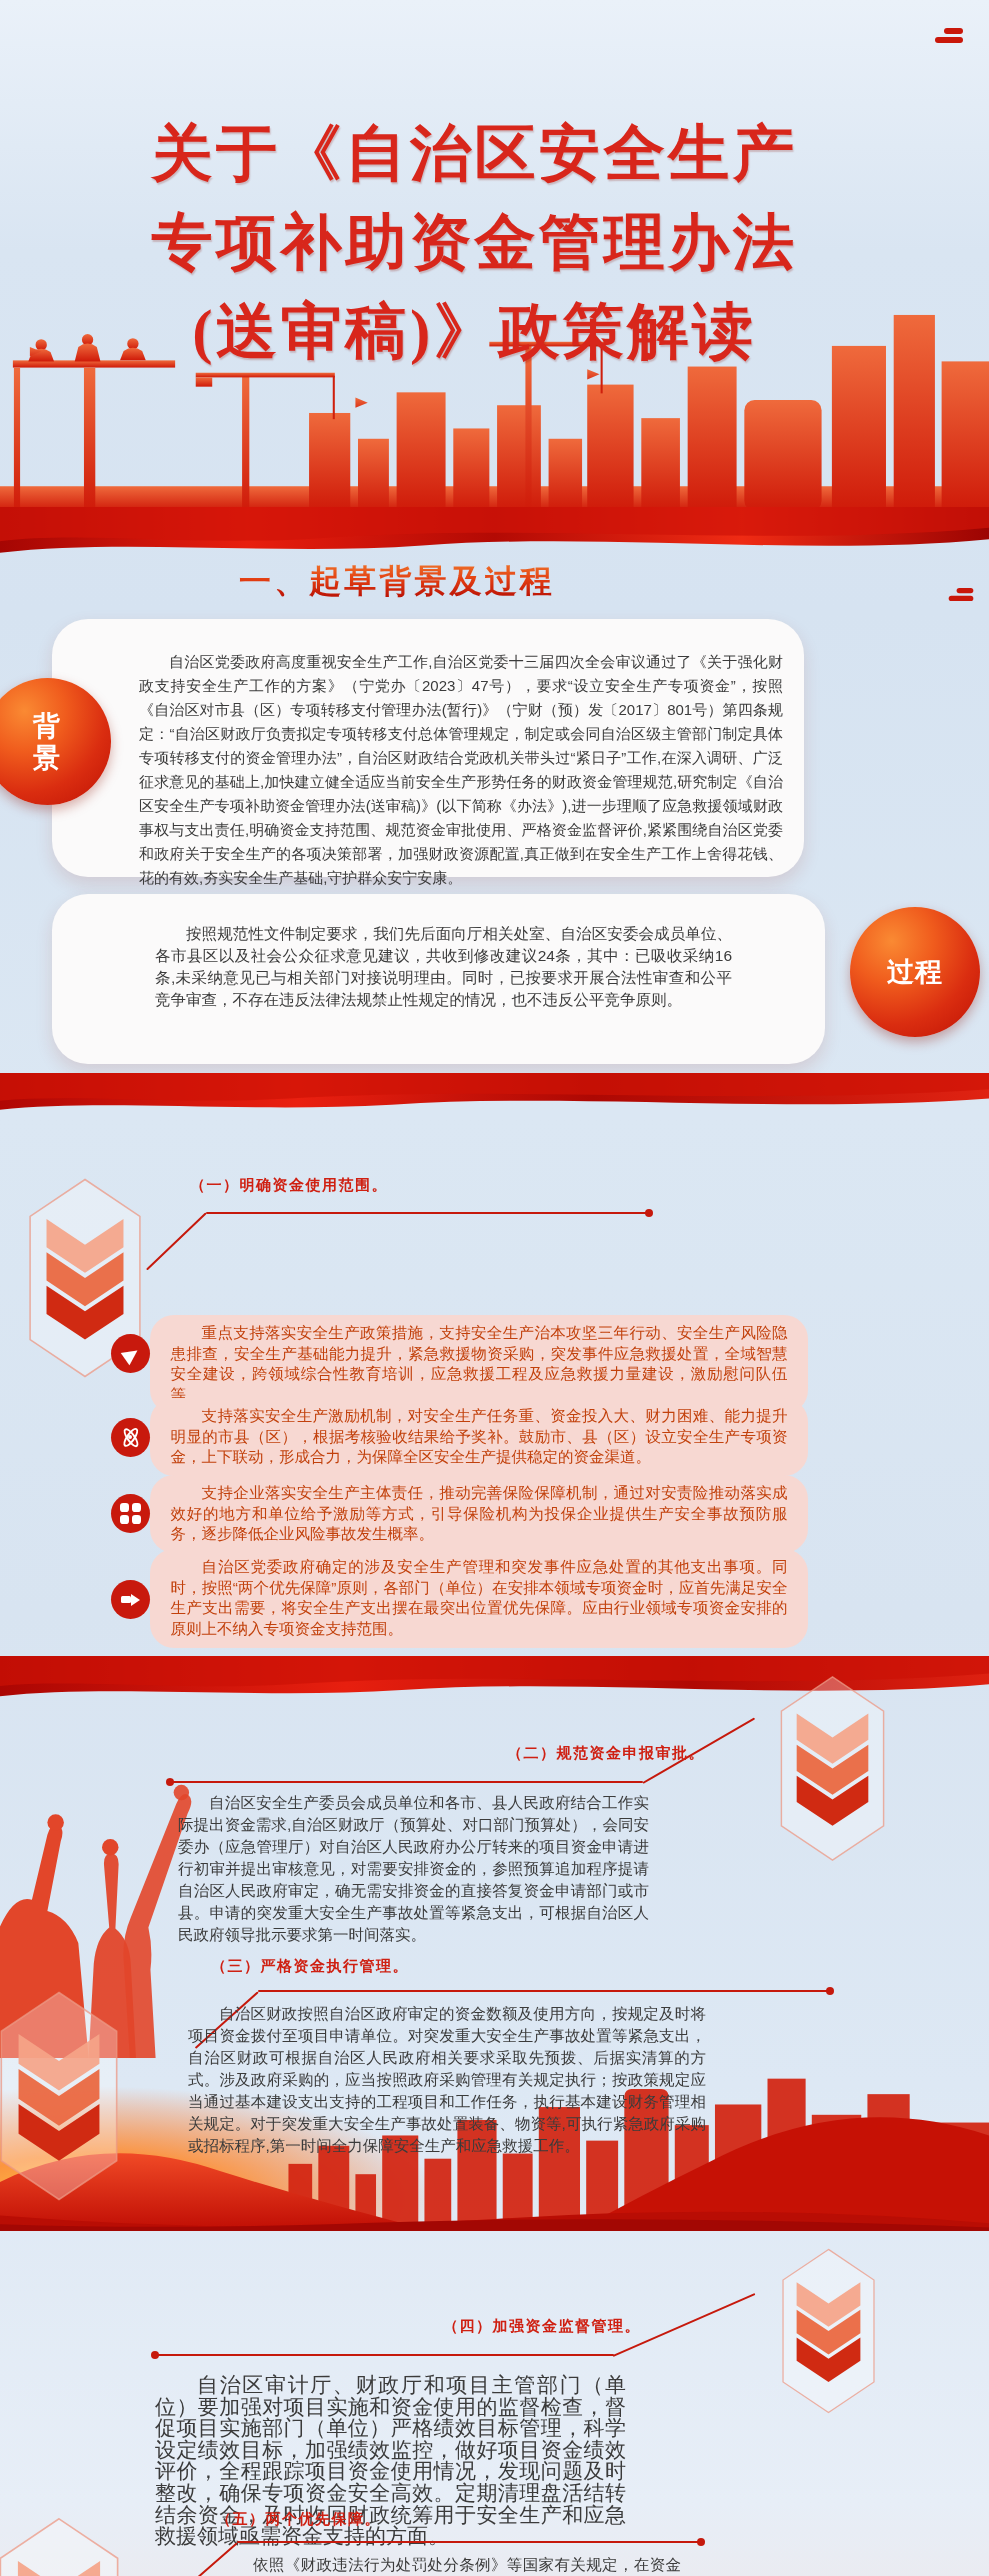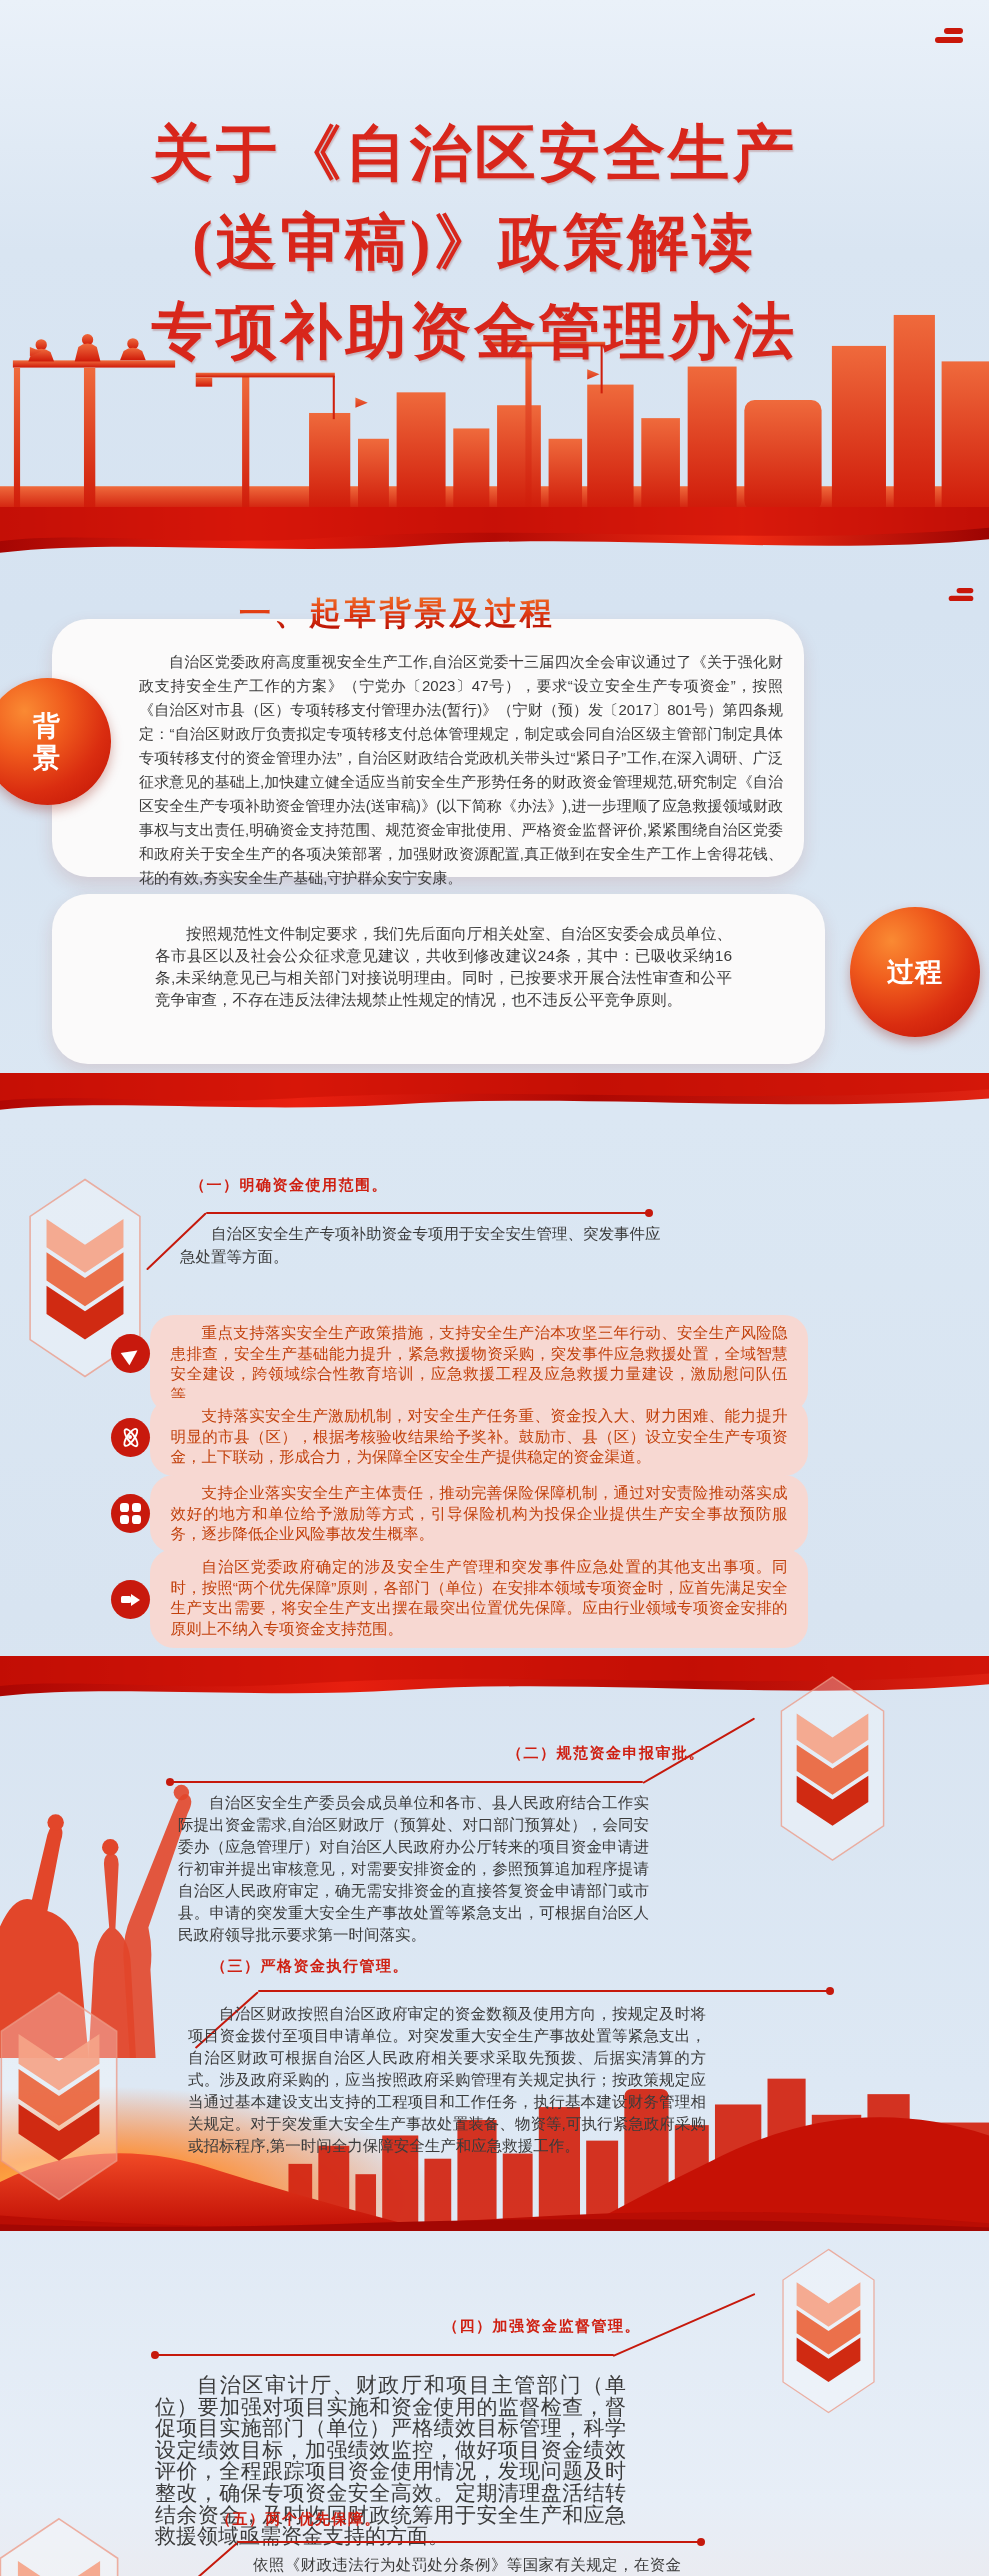--- a/index.html
+++ b/index.html
@@ -14,21 +14,21 @@
     text-shadow:1px 2.1px 1.5px rgba(130,15,5,.22);}
   .eq{position:absolute;z-index:6;}
   .eq i{display:block;background:#c9170a;border-radius:3.1px;height:5.7px;}
   .eq .b1{width:19px;margin-left:9.3px;}
   .eq .b2{width:28px;margin-top:3.6px;}
   .eq.small{transform:scale(.88);}
   
   .sec-heading{position:absolute;left:0;width:794px;text-align:center;z-index:6;
     font-family:"Liberation Serif","DejaVu Serif",serif;font-weight:900;letter-spacing:3.1px;
     background:linear-gradient(180deg,#f0762b 5%,#e23d12 45%,#b50d04 90%);
-    -webkit-background-clip:text;background-clip:text;color:transparent;margin-top:32px;}
+    -webkit-background-clip:text;background-clip:text;color:transparent;}
   
   .card{position:absolute;background:#fbfafa;border-radius:36px;z-index:2;
     box-shadow:0 7.2px 17.5px rgba(160,50,35,.14);}
   .badge-circle{position:absolute;border-radius:50%;z-index:4;color:#fff;font-weight:700;
     background:radial-gradient(circle at 32% 26%,#fa8a33 0%,#f05c1d 32%,#da2d10 64%,#bd1004 100%);
     box-shadow:0 5.2px 11.3px rgba(150,30,15,.35);
     display:flex;flex-direction:column;align-items:center;justify-content:center;}
   .badge-circle span{font-size:27px;line-height:32px;letter-spacing:1px;}
   .badge-circle.h span{display:inline;}
   .badge-circle.h{flex-direction:row;}
@@ -115,22 +115,22 @@
       <path d="M690 250 v-30 l24 10 -24 10 Z"></path>
       <path d="M1140 195 v-30 l24 10 -24 10 Z"></path>
       <path d="M58 148 v-26 l22 9 -22 9 Z"></path>
     </g>
     <line x1="648" y1="178" x2="648" y2="262" stroke="#cf1f0c" stroke-width="4"></line>
     <line x1="1168" y1="118" x2="1168" y2="212" stroke="#cf1f0c" stroke-width="4"></line>
   </svg>
 
   <div class="title">
     <div>关于《自治区安全生产</div>
+    <div>专项补助资金管理办法</div>
     <div>(送审稿)》政策解读</div>
-    <div>专项补助资金管理办法</div>
   </div>
 
   <div class="eq" style="left:935px;top:28px">
     <i class="b1"></i>
     <i class="b2"></i>
   </div>
 
   <svg class="layer" style="top:507px;height:54px;z-index:2" viewBox="0 0 1920 104" preserveAspectRatio="none">
     <defs>
       <linearGradient id="bg1" x1="0" y1="0" x2="1" y2="0">
@@ -178,21 +178,20 @@
     <path d="M0 0 H1920 V32 C1440 64 980 24 560 50 C340 62 140 40 0 54 Z" fill="#cf1206" opacity=".7"></path>
   </svg>
 
 
   <svg class="hex" style="left:26px;top:1162px;width:118px;height:232px" viewBox="0 0 230 400">
       <use href="#hexchev"></use>
     </svg>
   <div class="item-title" style="left:190px;top:1176px">（一）明确资金使用范围。</div>
   <div class="line dot-r" style="left:206px;top:1212px;width:443px"></div>
   <div class="diag" style="left:206px;top:1212px;width:82px;transform:rotate(136.3deg)"></div>
-  <div class="body-text" style="left:180px;top:1222px;width:495px;font-size:15.5px;line-height:23px;text-align:left">自治区安全生产专项补助资金专项用于安全安生管理、突发事件应急处置等方面。</div>
 
   <div class="bullet" style="top:1315px">
     <div class="bt">重点支持落实安全生产政策措施，支持安全生产治本攻坚三年行动、安全生产风险隐患排查，安全生产基础能力提升，紧急救援物资采购，突发事件应急救援处置，全域智慧安全建设，跨领域综合性教育培训，应急救援工程及应急救援力量建设，激励慰问队伍等。</div>
   </div>
   <div class="bullet-icon" style="top:1334px">
     <span class="plane">▶</span>
   </div>
 
   <div class="bullet" style="top:1398px">
     <div class="bt">支持落实安全生产激励机制，对安全生产任务重、资金投入大、财力困难、能力提升明显的市县（区），根据考核验收结果给予奖补。鼓励市、县（区）设立安全生产专项资金，上下联动，形成合力，为保障全区安全生产提供稳定的资金渠道。</div>

